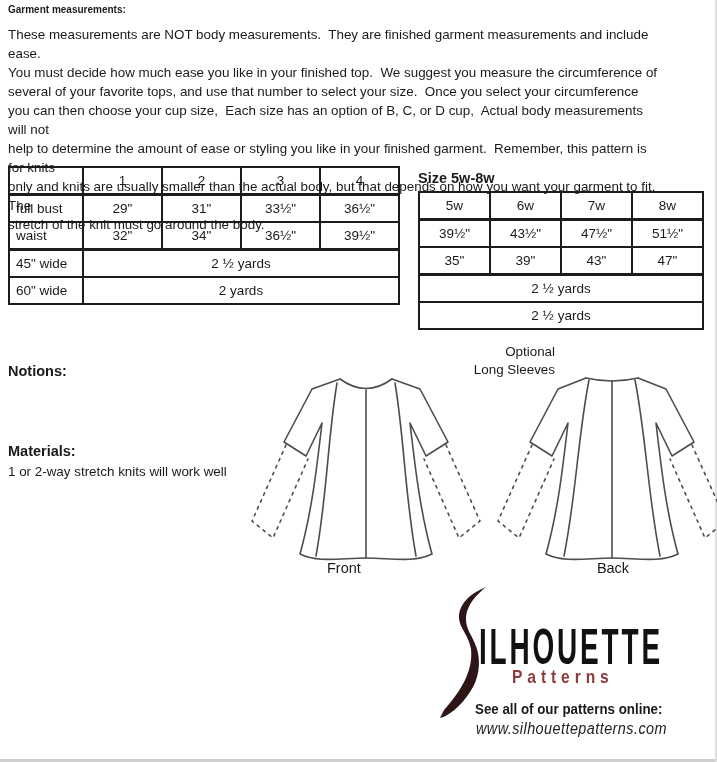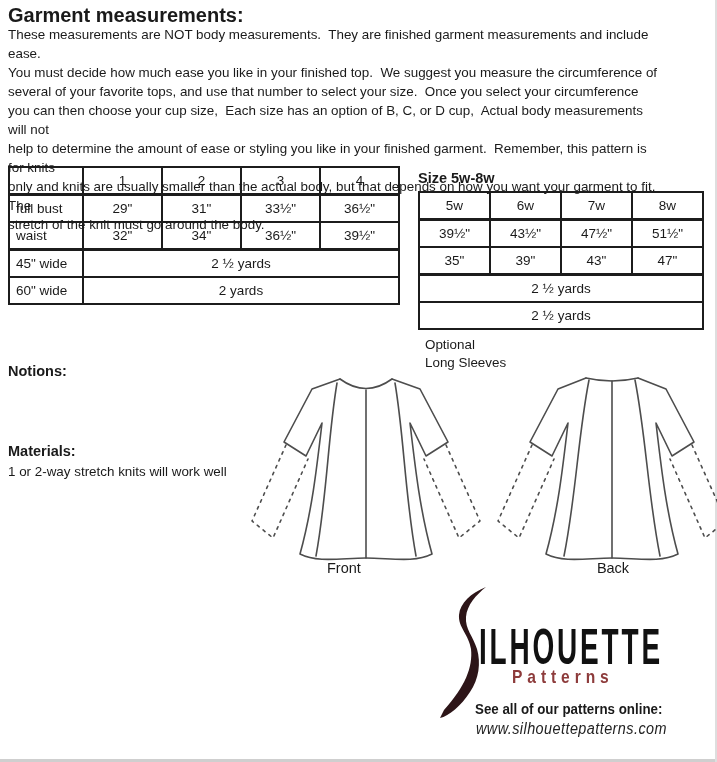--- a/index.html
+++ b/index.html
@@ -4,37 +4,37 @@
 <style>
   html,body{margin:0;padding:0;background:#fff;}
   #page{
     position:relative;width:717px;height:762px;background:#ffffff;
     font-family:"Liberation Sans", sans-serif;color:#1a1a1a;overflow:hidden;
     box-shadow: inset -2px 0 0 #dedede, inset 0 -3px 0 #cfcfcf;
   }
   .abs{position:absolute;}
   .pre{white-space:pre-wrap;}
   h1,h2,h3{margin:0;padding:0;font-weight:bold;}
-  .page-title{left:8px;top:4px;font-size:20px;}
+  .page-title{left:8px;top:4px;font-size:10px;}
   .intro{left:8px;top:25px;width:655px;font-size:13.4px;line-height:19px;}
   .tbl-title{font-size:14.5px;margin:0 0 5px 0;}
   .t1wrap{left:8px;top:166px;}
   .t2wrap{left:418px;top:170px;}
   table{border-collapse:collapse;table-layout:fixed;}
   td,th{border:2px solid #1c1c1c;font-size:13.5px;font-weight:normal;
         text-align:center;padding:0;height:25px;overflow:hidden;}
   .t1 td.lab{width:66px;text-align:left;padding-left:6px;}
   .t1 td.v, .t1 th.v{width:77px;}
   .t2 td.v, .t2 th.v{width:69px;}
   tr.thick td, tr.thick th{border-bottom-width:3px;}
   .notions-title{left:8px;top:363px;font-size:14.5px;}
   .notions-body{left:8px;top:383px;font-size:13.4px;line-height:18px;}
   .materials-title{left:8px;top:443px;font-size:14.5px;}
   .materials-body{left:8px;top:464px;font-size:13.4px;}
-  .optional-label{left:425px;top:336px;width:130px;text-align:left;
+  .optional-label{left:425px;top:343px;width:130px;text-align:right;
                   font-size:13.4px;line-height:18px;}
   .front-svg{left:246px;top:366px;}
   .back-svg{left:492px;top:366px;}
   .front-label{left:327px;top:560px;width:80px;font-size:14.5px;}
   .back-label{left:573px;top:560px;width:80px;text-align:center;font-size:14.5px;}
   .swoosh{left:440px;top:587px;}
   .wordmark{left:479px;top:624px;font-size:50px;font-weight:bold;line-height:46px;
             letter-spacing:5px;transform:scaleX(0.56);transform-origin:left top;
             color:#111;}
   .patterns{left:512px;top:666px;font-size:19px;font-weight:bold;letter-spacing:6px;

